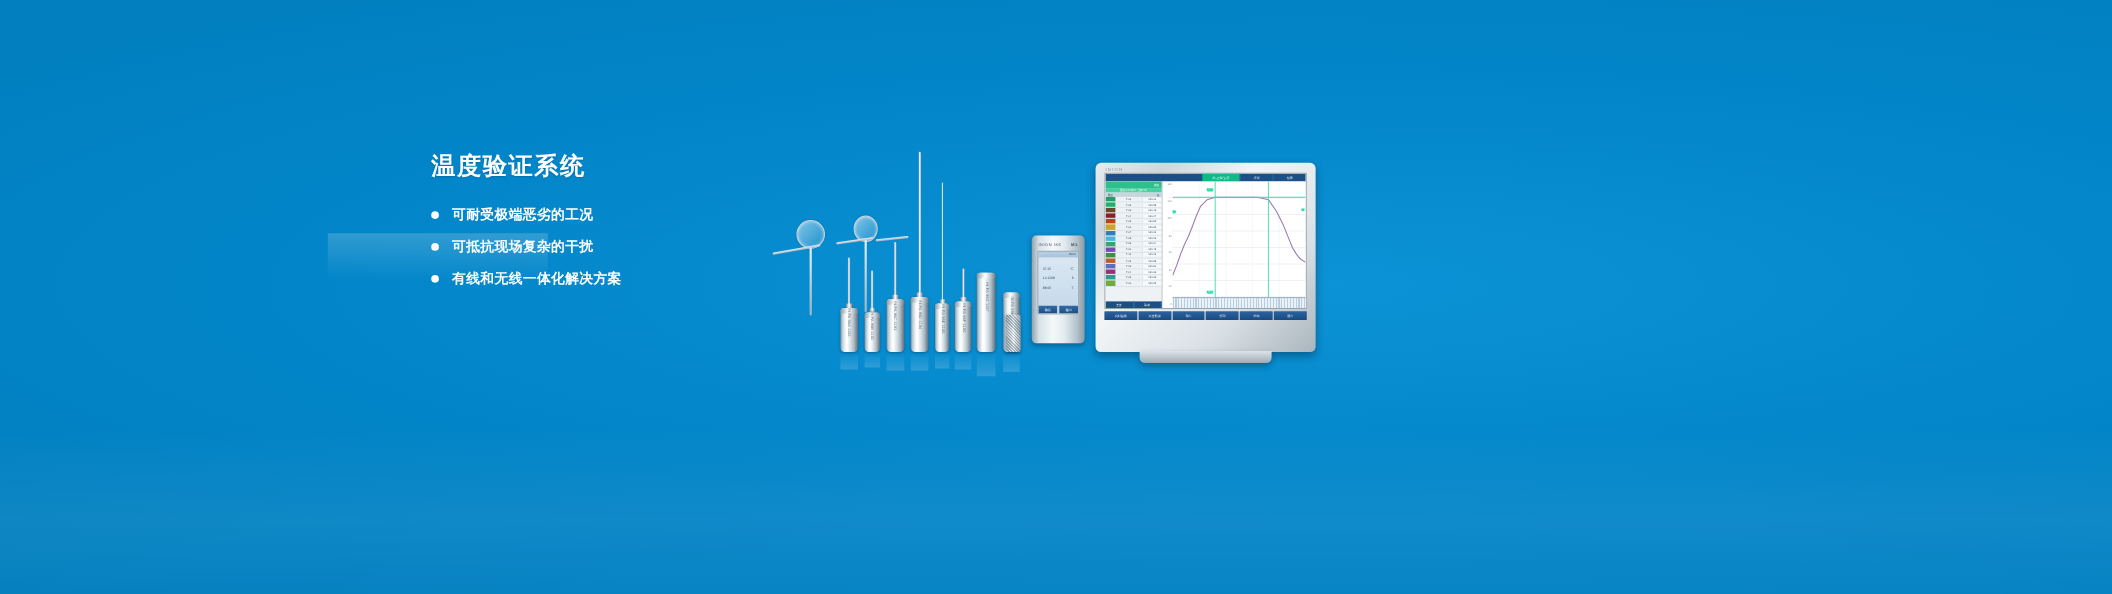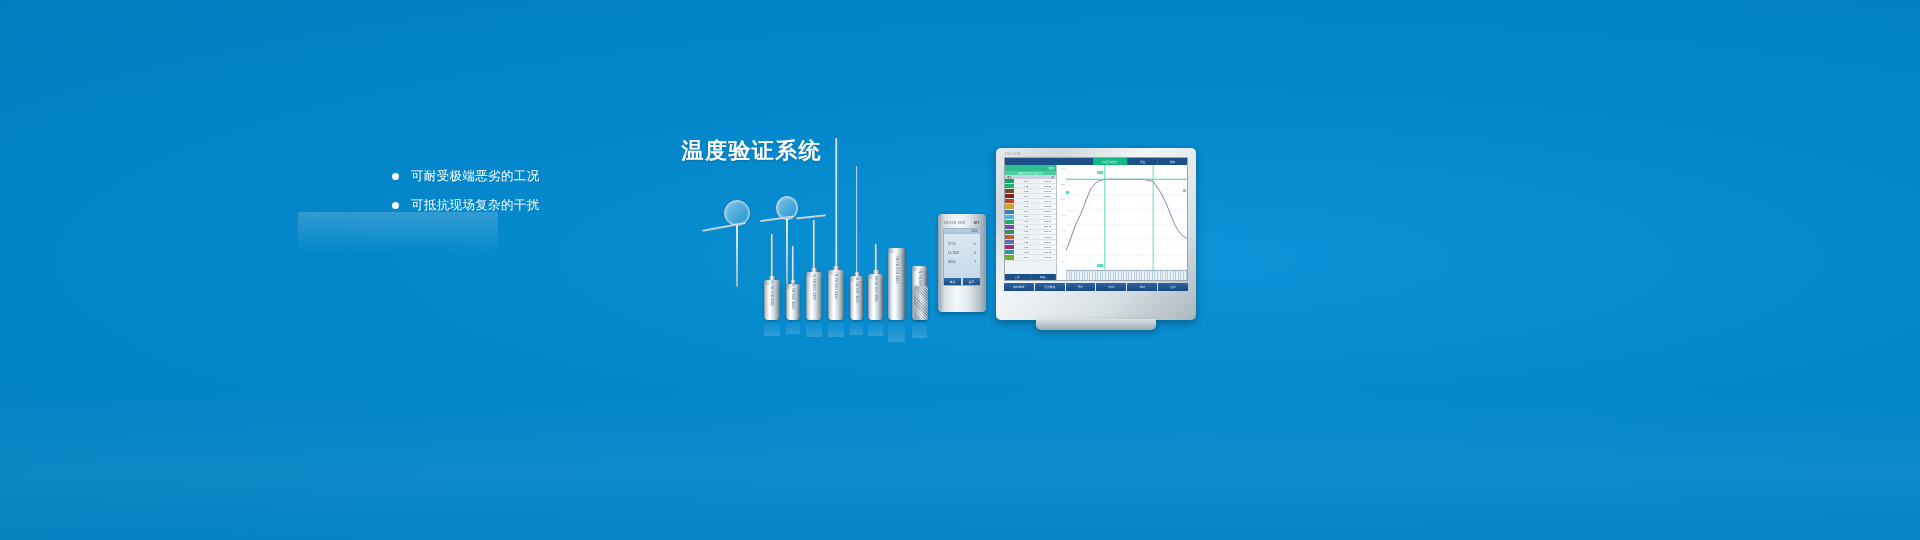--- a/index.html
+++ b/index.html
@@ -24,28 +24,27 @@
     background:linear-gradient(180deg, rgba(255,255,255,0) 0%, rgba(255,255,255,.055) 55%, rgba(255,255,255,.02) 100%);
     pointer-events:none;
   }
 
   
   .copy { position:absolute; left:392px; top:138px; width:430px; }
   .headline{
     font-size:22px; font-weight:bold; color:#ffffff;
     letter-spacing:1.4px; line-height:1.2;
     text-shadow:0 1px 2px rgba(0,0,0,.18);
-    text-align:right;
   }
   .subhead{
     margin-top:22px;
     font-size:12.5px; color:#ffffff; letter-spacing:.3px;
     line-height:1.4; white-space:nowrap;
   }
-  .bullets{ list-style:none; margin-top:4px; }
+  .bullets{ list-style:none; margin-top:23px;font-weight:bold; }
   .bullet{
     display:flex; align-items:center;
     font-size:12.5px; color:#ffffff; letter-spacing:.35px;
     margin-bottom:12px; white-space:nowrap;
   }
   .dot{
     width:7px; height:7px; border-radius:50%;
     background:#ffffff; margin-right:12px; flex:none;
   }
 
@@ -279,20 +278,24 @@
   <div class="copy">
     <div class="headline">温度验证系统</div>
     <ul class="bullets">
       <li class="bullet">
         <span class="dot"></span>
         <span>可耐受极端恶劣的工况</span>
       </li>
       <li class="bullet">
         <span class="dot"></span>
         <span>可抵抗现场复杂的干扰</span>
+      </li>
+      <li class="bullet">
+        <span class="dot"></span>
+        <span>有线和无线一体化解决方案</span>
       </li>
     </ul>
   </div>
 
   <div class="product-group">
 
     <div class="coil-wrap" style="left:24px; top:80px;">
       <div class="wire" style="left:-22px; top:26px; width:44px; height:1.6px; transform:rotate(-10deg);"></div>
       <div class="coil" style="width:26px; height:26px;"></div>
       <div class="wire" style="left:12px; top:25px; width:1.6px; height:62px;"></div>

